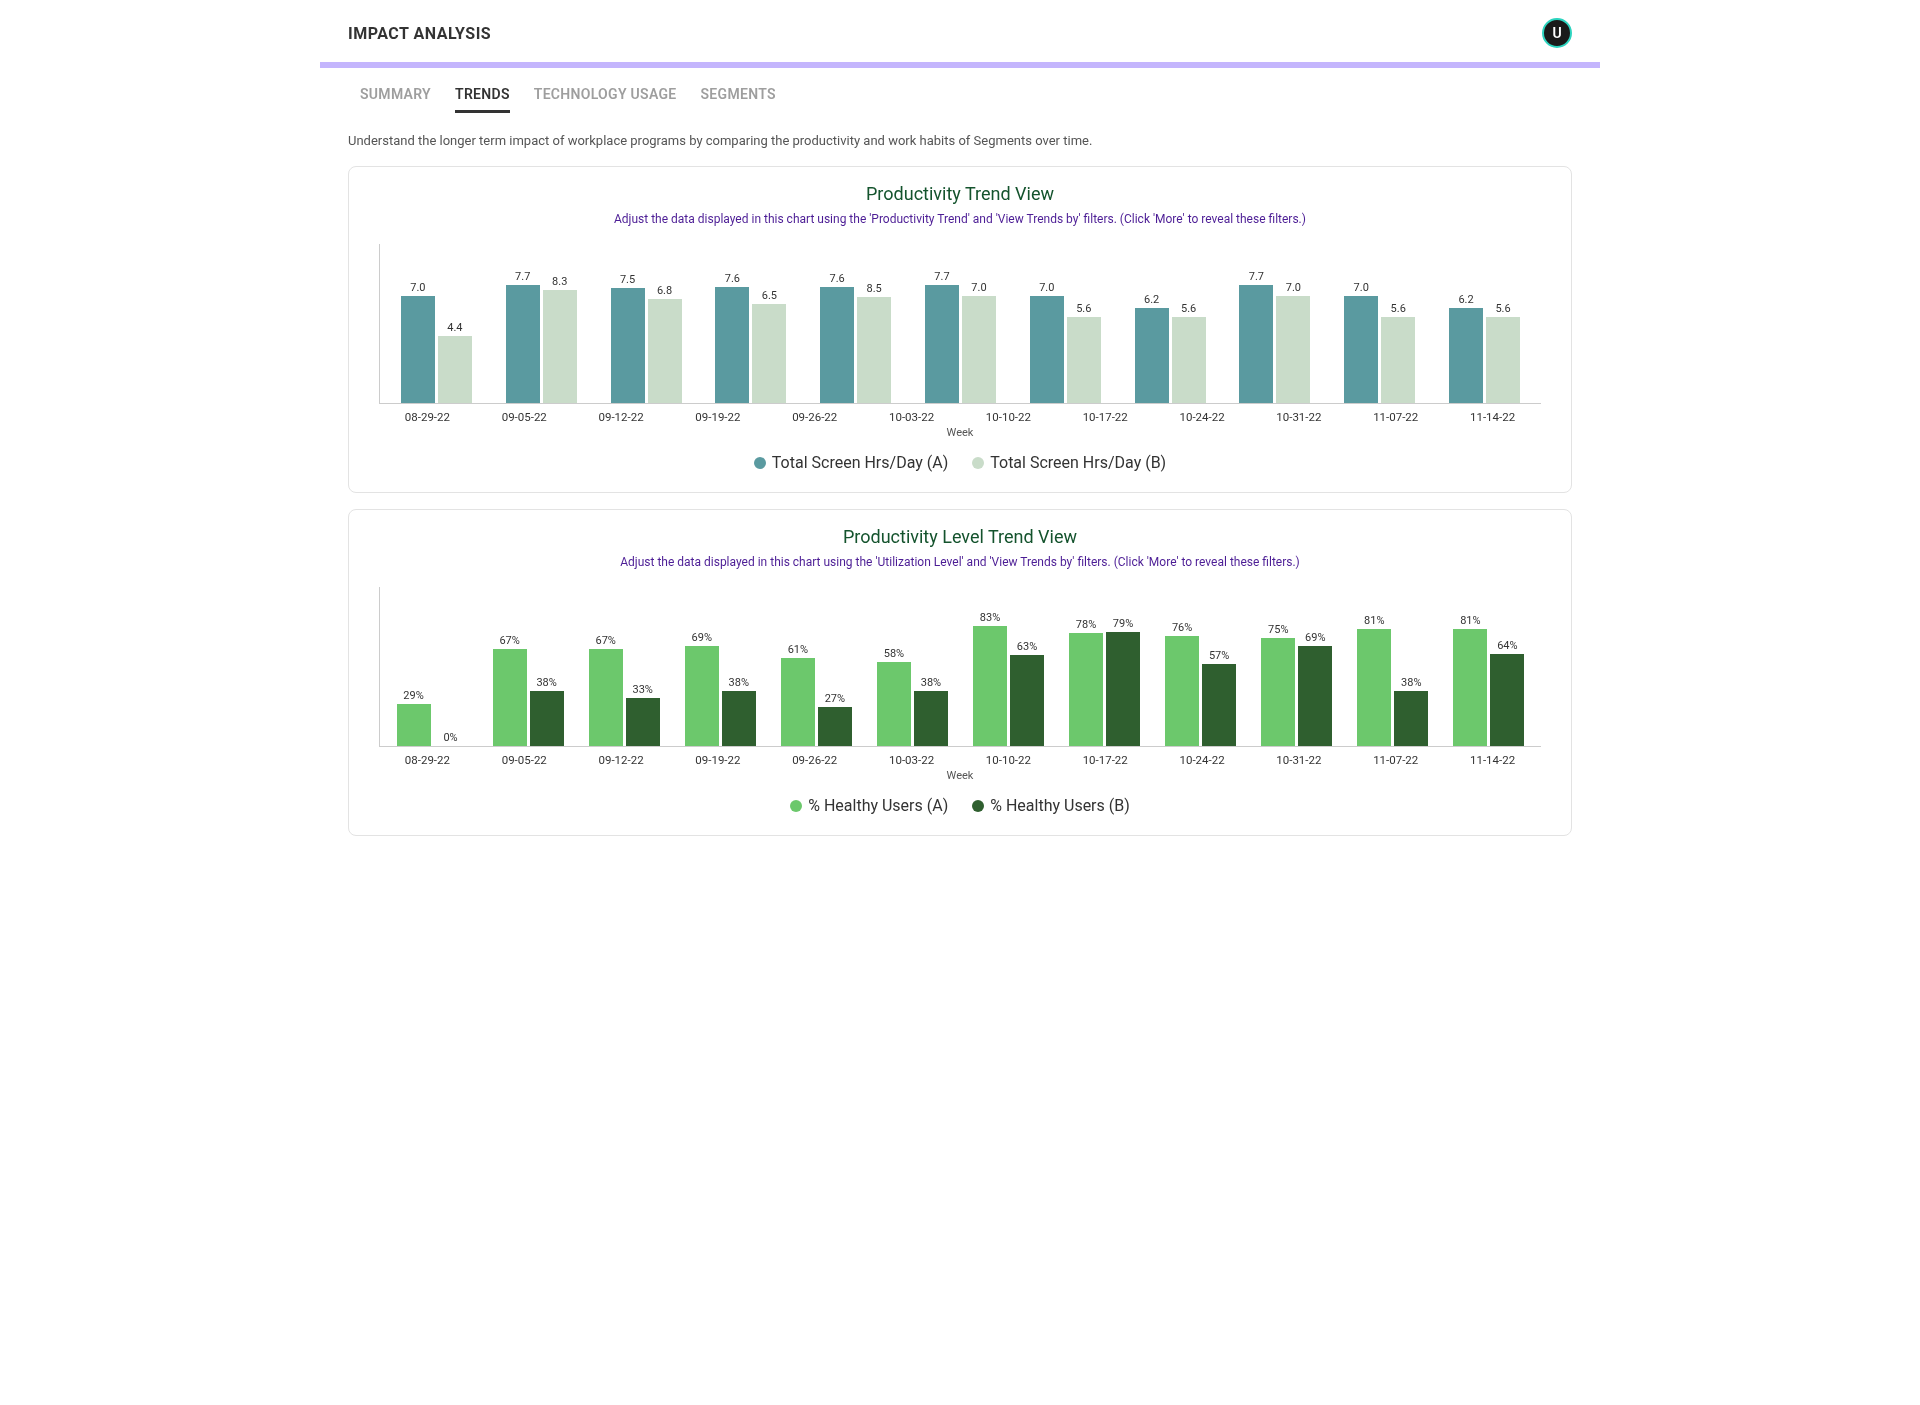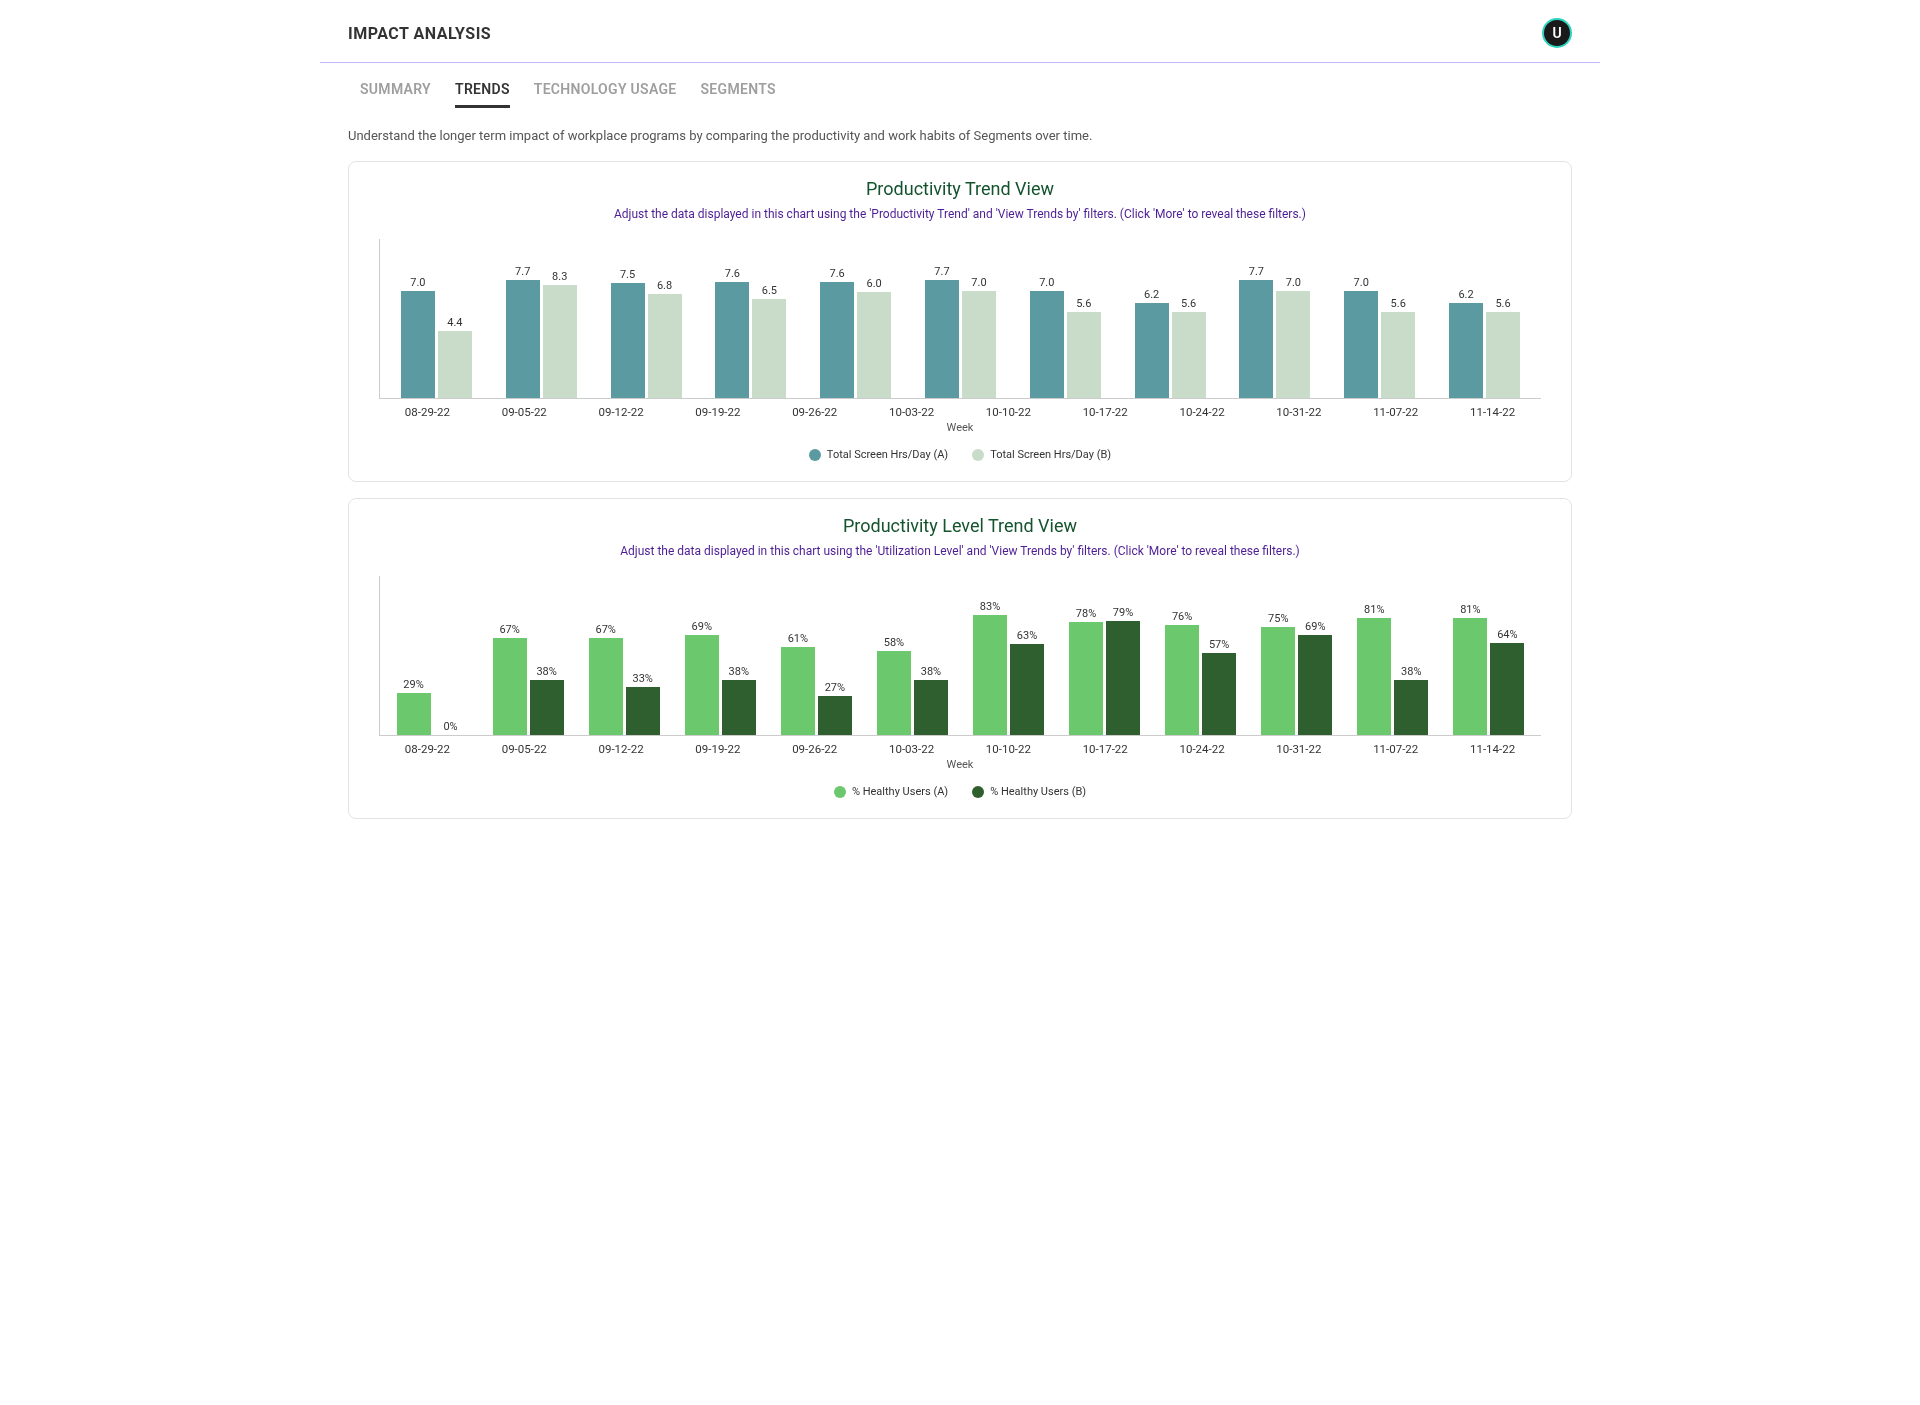--- a/index.html
+++ b/index.html
@@ -8,21 +8,21 @@
     background: #fff;
     color: #333;
     width: 1280px;
     margin: 0 auto;
   }
   .header {
     display: flex;
     justify-content: space-between;
     align-items: center;
     padding: 18px 28px 14px 28px;
-    border-bottom: 1px solid #c4b5fd;
+    border-bottom: 6px solid #c4b5fd;
   }
   .header-title {
     font-size: 16px;
     font-weight: 700;
     letter-spacing: 0.5px;
     color: #333;
   }
   .avatar {
     width: 30px;
     height: 30px;
@@ -139,21 +139,21 @@
   .legend {
     display: flex;
     justify-content: center;
     gap: 24px;
     margin-top: 14px;
   }
   .legend-item {
     display: flex;
     align-items: center;
     gap: 6px;
-    font-size: 11px;
+    font-size: 16px;
     color: #333;
   }
   .swatch {
     width: 12px;
     height: 12px;
     border-radius: 50%;
   }
 </style>
 </head>
 <body>
@@ -218,21 +218,21 @@
             <div class="bar-label">6.5</div>
             <div class="bar" style="background: rgb(201, 220, 201); height: 99.4118px;"></div>
           </div>
         </div>
         <div class="group">
           <div class="bar-wrap">
             <div class="bar-label">7.6</div>
             <div class="bar" style="background: rgb(90, 154, 160); height: 116.235px;"></div>
           </div>
           <div class="bar-wrap">
-            <div class="bar-label">6.0</div>
+            <div class="bar-label">8.5</div>
             <div class="bar" style="background: rgb(201, 220, 201); height: 105.529px;"></div>
           </div>
         </div>
         <div class="group">
           <div class="bar-wrap">
             <div class="bar-label">7.7</div>
             <div class="bar" style="background: rgb(90, 154, 160); height: 117.765px;"></div>
           </div>
           <div class="bar-wrap">
             <div class="bar-label">7.0</div>

